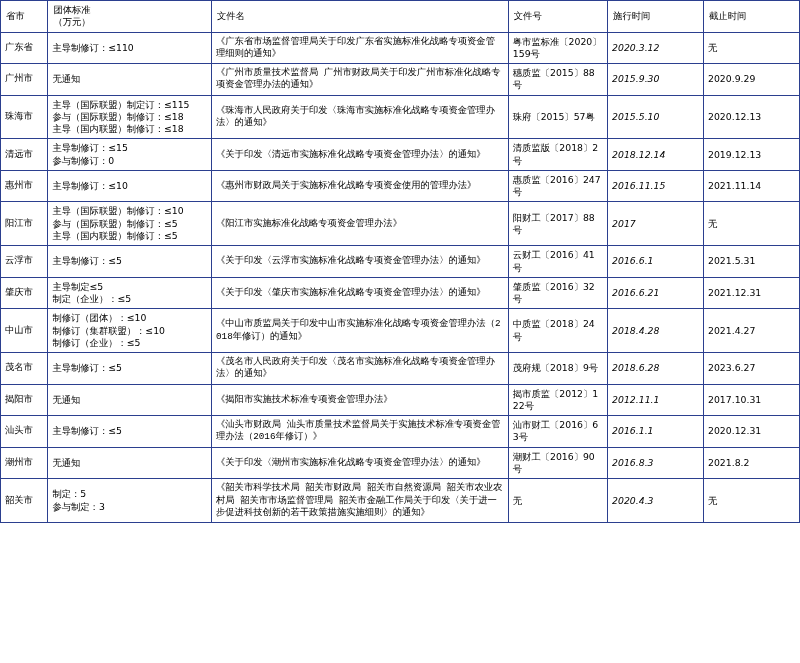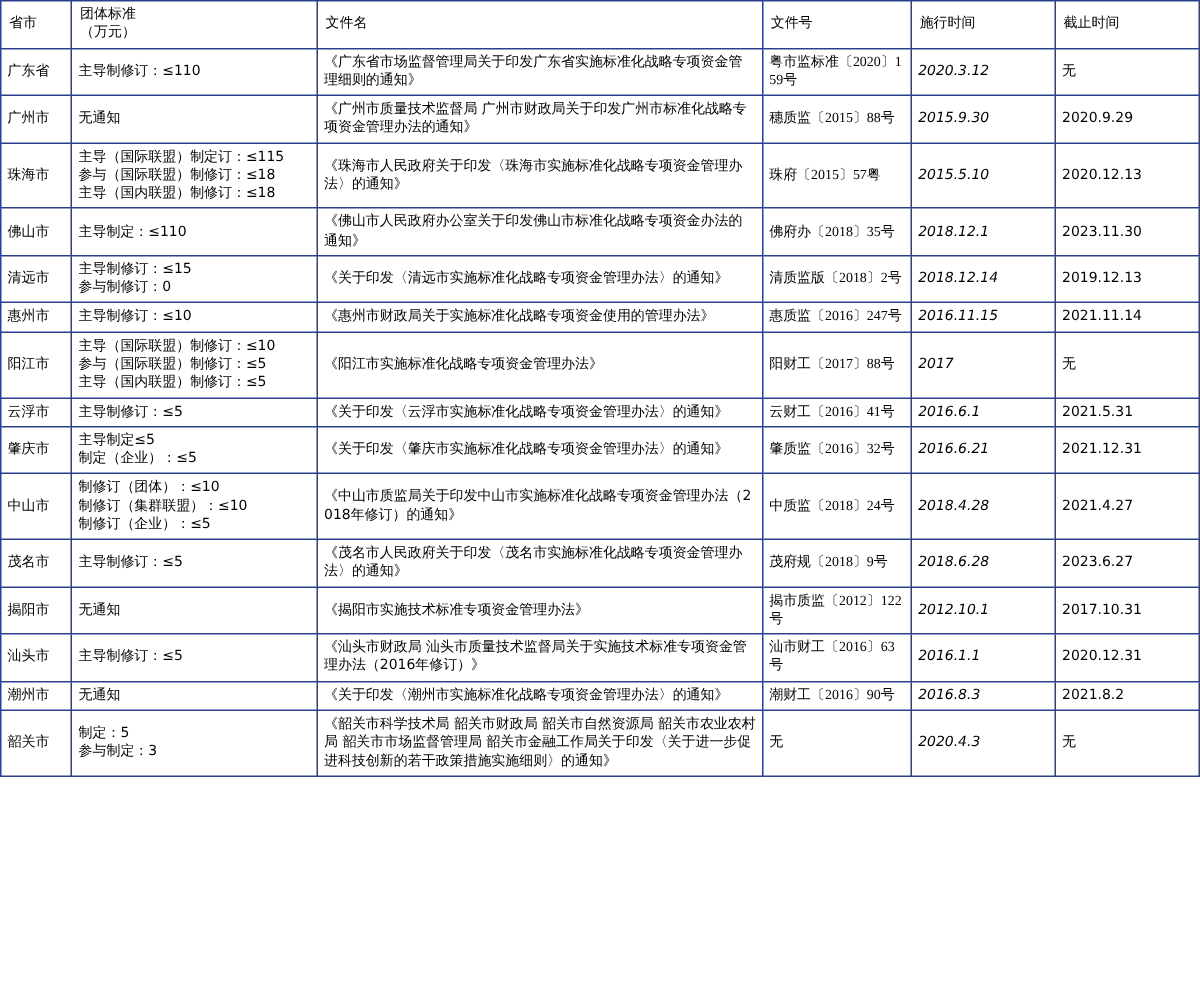--- a/index.html
+++ b/index.html
@@ -36,22 +36,22 @@
     text-align: left;
   }
   .col-region { width: 42px; }
   .col-standard { width: 145px; }
   .col-docname { width: 263px; }
   .col-docno { width: 88px; }
   .col-effect { width: 85px; }
   .col-expire { width: 85px; }
   td.c-region { padding-left: 5px; font-family: Liberation Mono, monospace; }
   td.c-standard { padding-left: 5px; }
-  td.c-docname { padding-left: 6px; }
-  td.c-docno { padding-left: 5px; font-family: Liberation Serif, serif; }
+  td.c-docname { padding-left: 6px; font-family: Liberation Mono, monospace; }
+  td.c-docno { padding-left: 5px; }
   td.c-effect { padding-left: 5px; font-style: italic; }
   td.c-expire { padding-left: 5px; }
   .multiline { white-space: pre-line; }
 </style>
 </head>
 <body>
 
 <table id="doc-table">
   <colgroup>
     <col class="col-region">
@@ -93,28 +93,20 @@
         <td class="c-region multiline">珠海市</td>
         <td class="c-standard multiline">主导（国际联盟）制定订：≤115
 参与（国际联盟）制修订：≤18
 主导（国内联盟）制修订：≤18</td>
         <td class="c-docname multiline">《珠海市人民政府关于印发〈珠海市实施标准化战略专项资金管理办法〉的通知》</td>
         <td class="c-docno multiline">珠府〔2015〕57粤</td>
         <td class="c-effect multiline">2015.5.10</td>
         <td class="c-expire multiline">2020.12.13</td>
       </tr>
       <tr>
-        <td class="c-region multiline">佛山市</td>
-        <td class="c-standard multiline">主导制定：≤110</td>
-        <td class="c-docname multiline">《佛山市人民政府办公室关于印发佛山市标准化战略专项资金办法的通知》</td>
-        <td class="c-docno multiline">佛府办〔2018〕35号</td>
-        <td class="c-effect multiline">2018.12.1</td>
-        <td class="c-expire multiline">2023.11.30</td>
-      </tr>
-      <tr>
         <td class="c-region multiline">清远市</td>
         <td class="c-standard multiline">主导制修订：≤15
 参与制修订：0</td>
         <td class="c-docname multiline">《关于印发〈清远市实施标准化战略专项资金管理办法〉的通知》</td>
         <td class="c-docno multiline">清质监版〔2018〕2号</td>
         <td class="c-effect multiline">2018.12.14</td>
         <td class="c-expire multiline">2019.12.13</td>
       </tr>
       <tr>
         <td class="c-region multiline">惠州市</td>
@@ -167,21 +159,21 @@
         <td class="c-docname multiline">《茂名市人民政府关于印发〈茂名市实施标准化战略专项资金管理办法〉的通知》</td>
         <td class="c-docno multiline">茂府规〔2018〕9号</td>
         <td class="c-effect multiline">2018.6.28</td>
         <td class="c-expire multiline">2023.6.27</td>
       </tr>
       <tr>
         <td class="c-region multiline">揭阳市</td>
         <td class="c-standard multiline">无通知</td>
         <td class="c-docname multiline">《揭阳市实施技术标准专项资金管理办法》</td>
         <td class="c-docno multiline">揭市质监〔2012〕122号</td>
-        <td class="c-effect multiline">2012.10.1</td>
+        <td class="c-effect multiline">2012.11.1</td>
         <td class="c-expire multiline">2017.10.31</td>
       </tr>
       <tr>
         <td class="c-region multiline">汕头市</td>
         <td class="c-standard multiline">主导制修订：≤5</td>
         <td class="c-docname multiline">《汕头市财政局 汕头市质量技术监督局关于实施技术标准专项资金管理办法（2016年修订）》</td>
         <td class="c-docno multiline">汕市财工〔2016〕63号</td>
         <td class="c-effect multiline">2016.1.1</td>
         <td class="c-expire multiline">2020.12.31</td>
       </tr>

